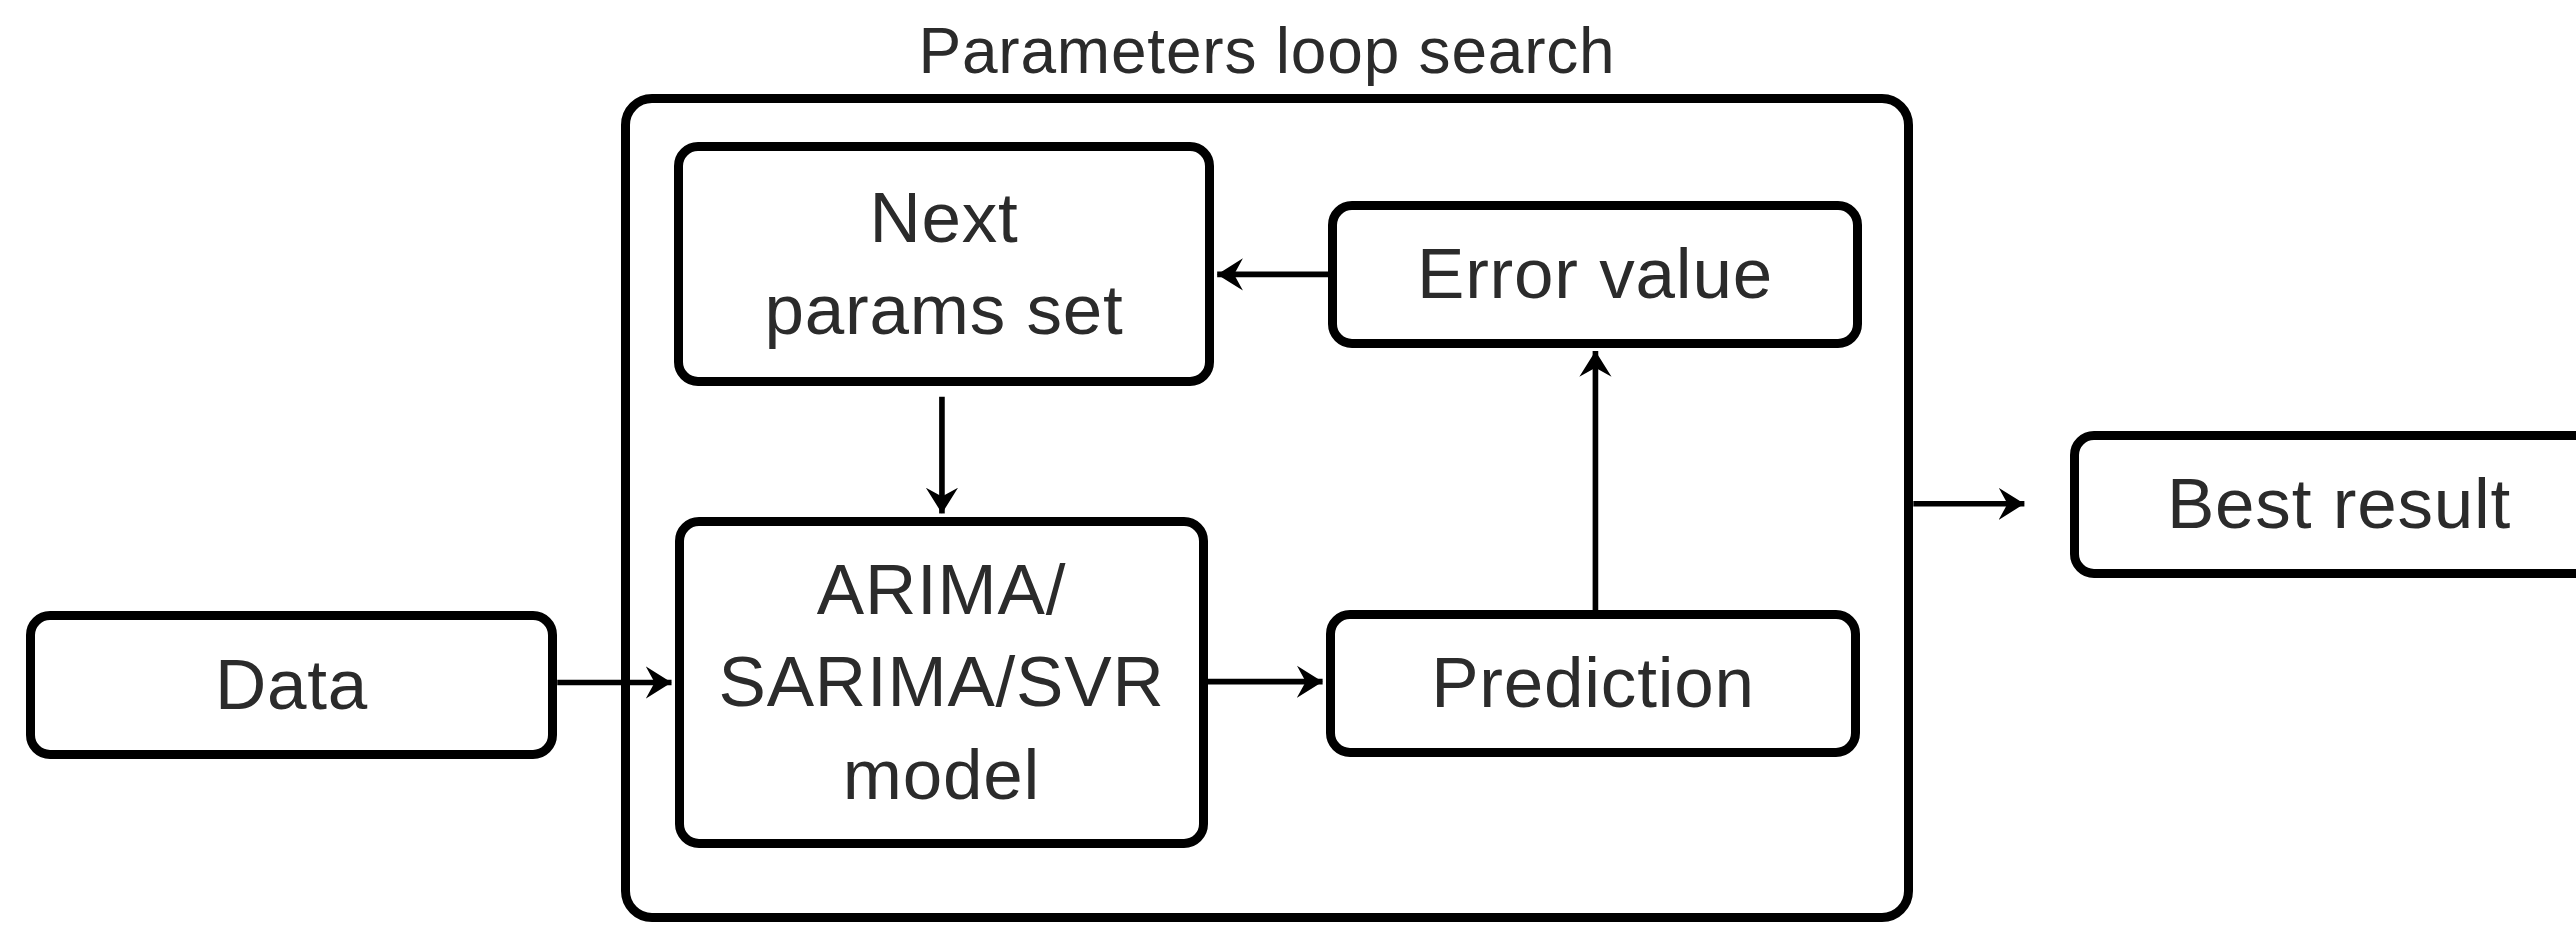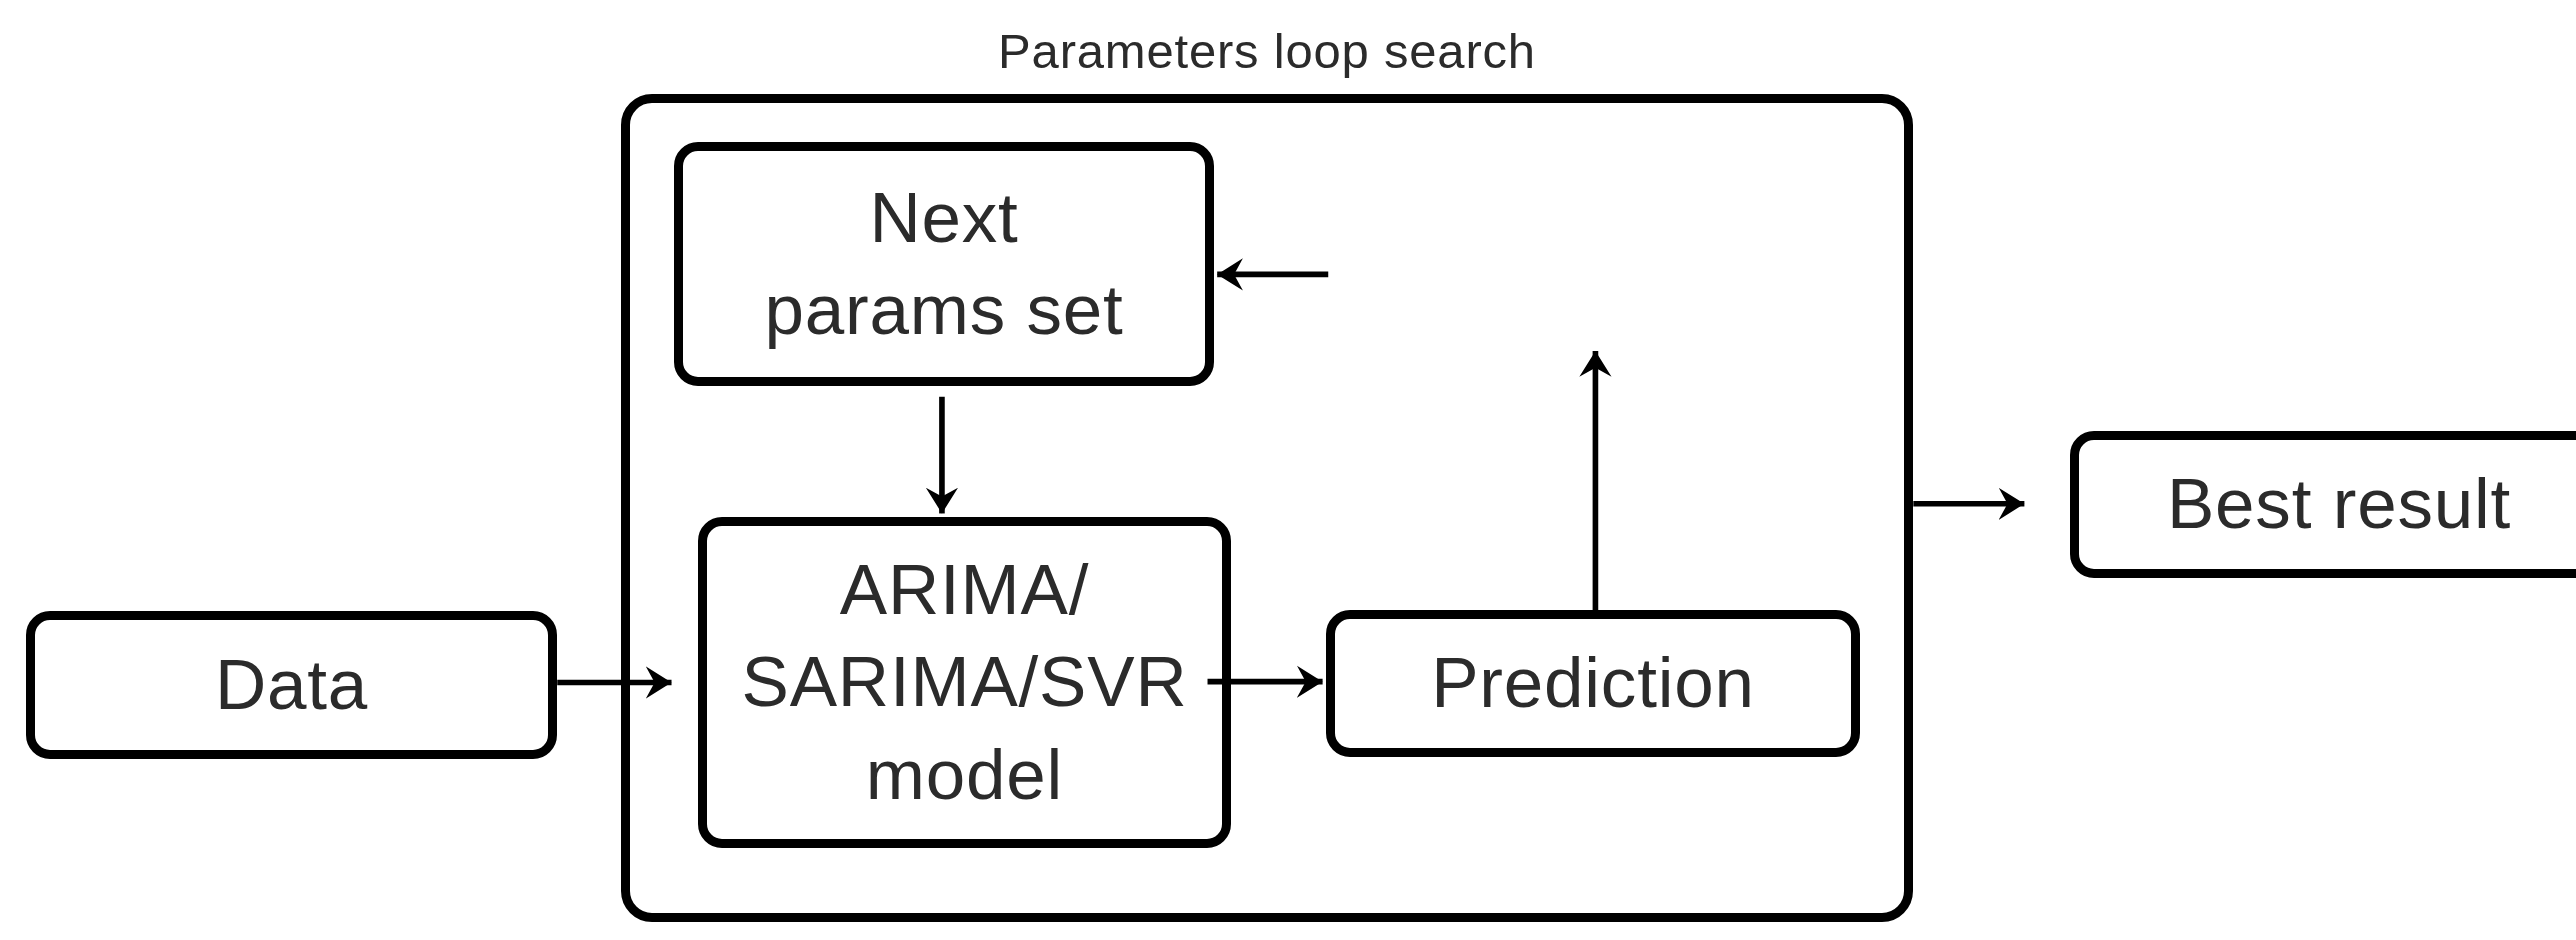--- a/index.html
+++ b/index.html
@@ -36,29 +36,29 @@
   }
   .diagram-title {
     position: absolute;
     left: 621px;
     top: 6.4px;
     width: 1292px;
     height: 89px;
     display: flex;
     align-items: center;
     justify-content: center;
-    font-size: 49px;
+    font-size: 64px;
     color: #2b2b2b;
     letter-spacing: 0.8px;
     white-space: nowrap;
   }
   
   #node-data       { left: 26px;   top: 611px; width: 531px; height: 148px; }
   #node-next       { left: 674px;  top: 142px; width: 540px; height: 244px; }
-  #node-model      { left: 698px;  top: 517px; width: 533px; height: 331px; }
+  #node-model      { left: 675px;  top: 517px; width: 533px; height: 331px; }
   #node-error      { left: 1328px; top: 201px; width: 534px; height: 147px; }
   #node-prediction { left: 1326px; top: 610px; width: 534px; height: 147px; }
   #node-best       { left: 2028px; top: 431px; width: 538px; height: 147px; margin-left: 42px; }
   #outer-box       { left: 621px;  top: 94px; width: 1292px; height: 828px; }
   svg.arrows {
     position: absolute;
     left: 0; top: 0;
     width: 2576px;
     height: 940px;
     pointer-events: none;
@@ -76,20 +76,21 @@
 
   <div id="node-data" class="node">Data</div>
 
   <div id="node-next" class="node">Next
 params set</div>
 
   <div id="node-model" class="node">ARIMA/
 SARIMA/SVR
 model</div>
 
+  <div id="node-error" class="node">Error value</div>
 
   <div id="node-prediction" class="node">Prediction</div>
 
   <div id="node-best" class="node">Best result</div>
 
   <svg class="arrows" viewBox="0 0 3200 1168">
     <defs>
       <marker id="ah" markerUnits="userSpaceOnUse" markerWidth="36" markerHeight="46" refX="32" refY="22" orient="auto">
         <path d="M32,22 L0,2 L11,22 L0,42 Z" fill="#000000"></path>
       </marker>

